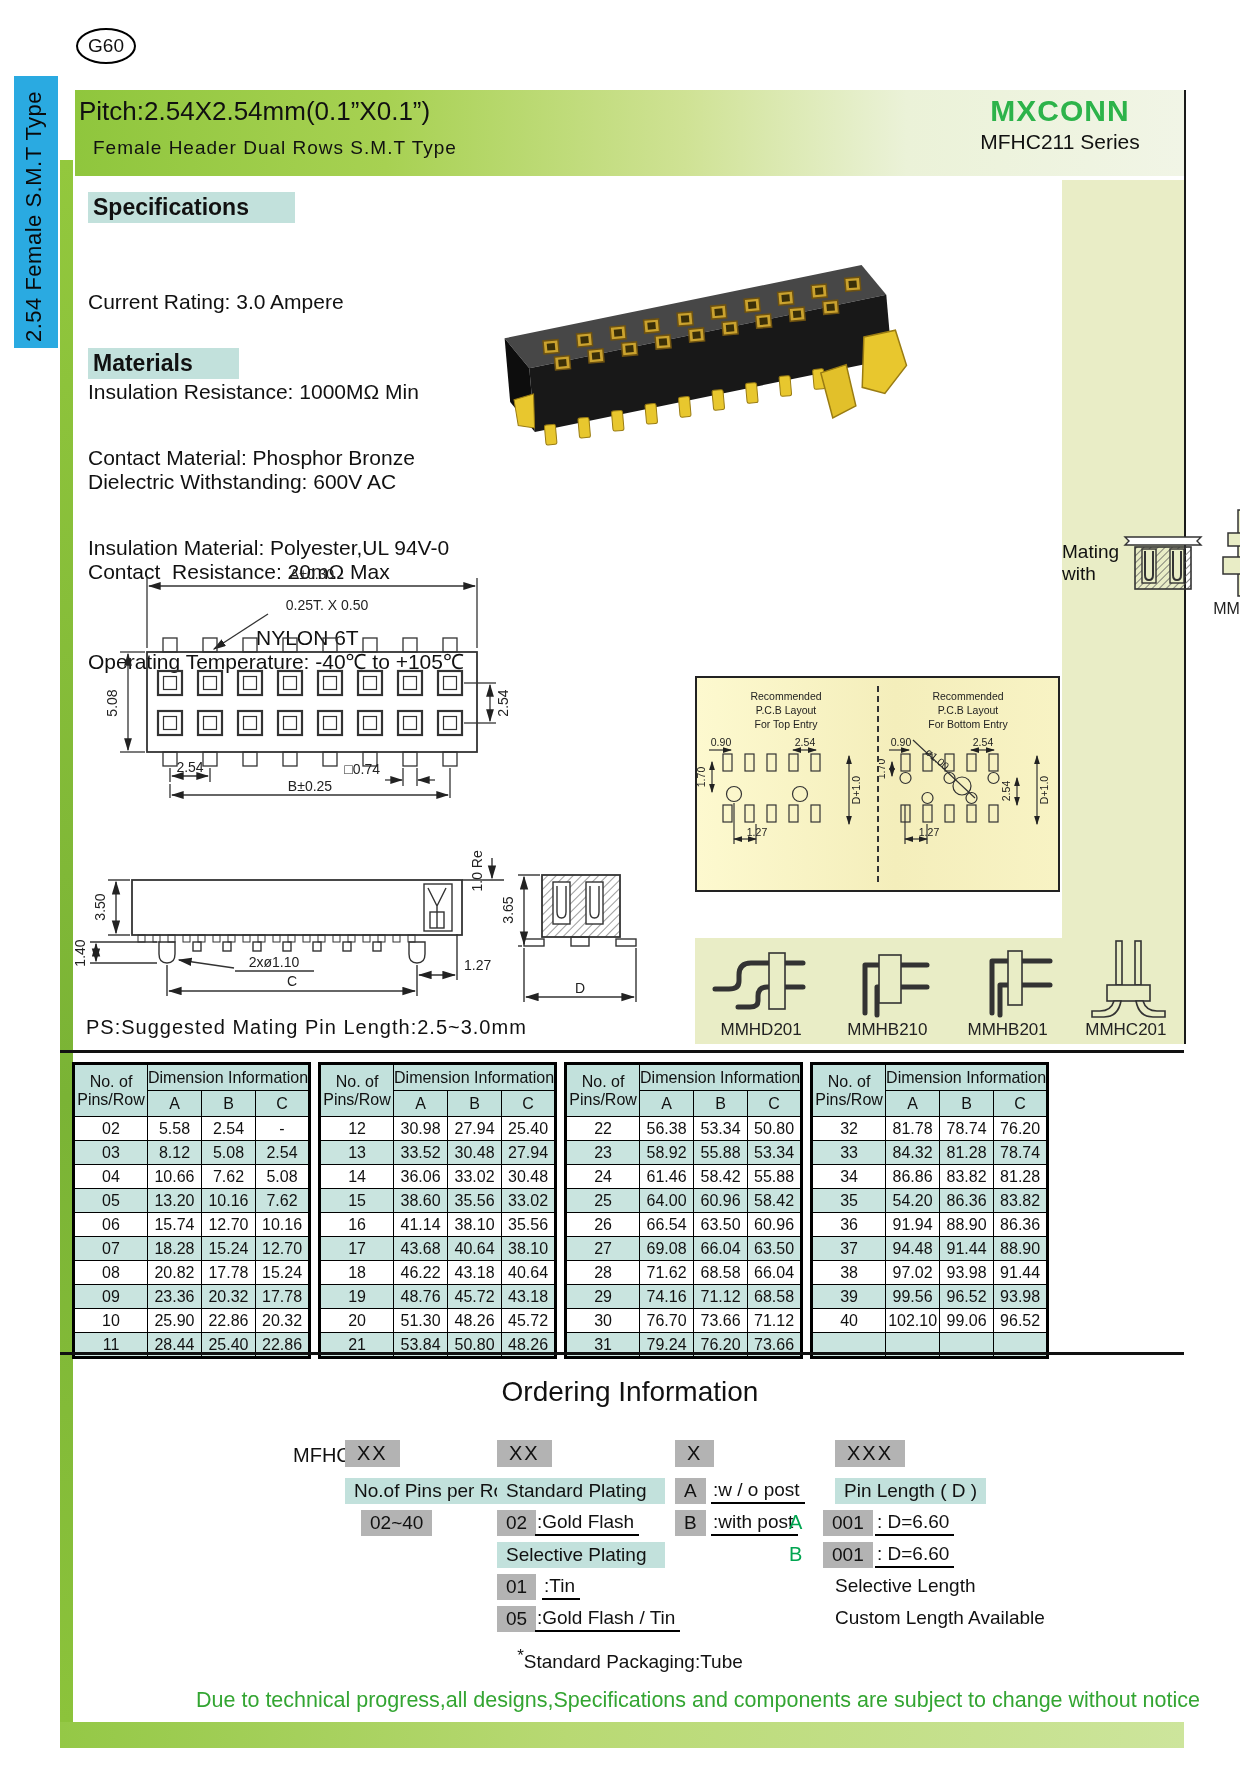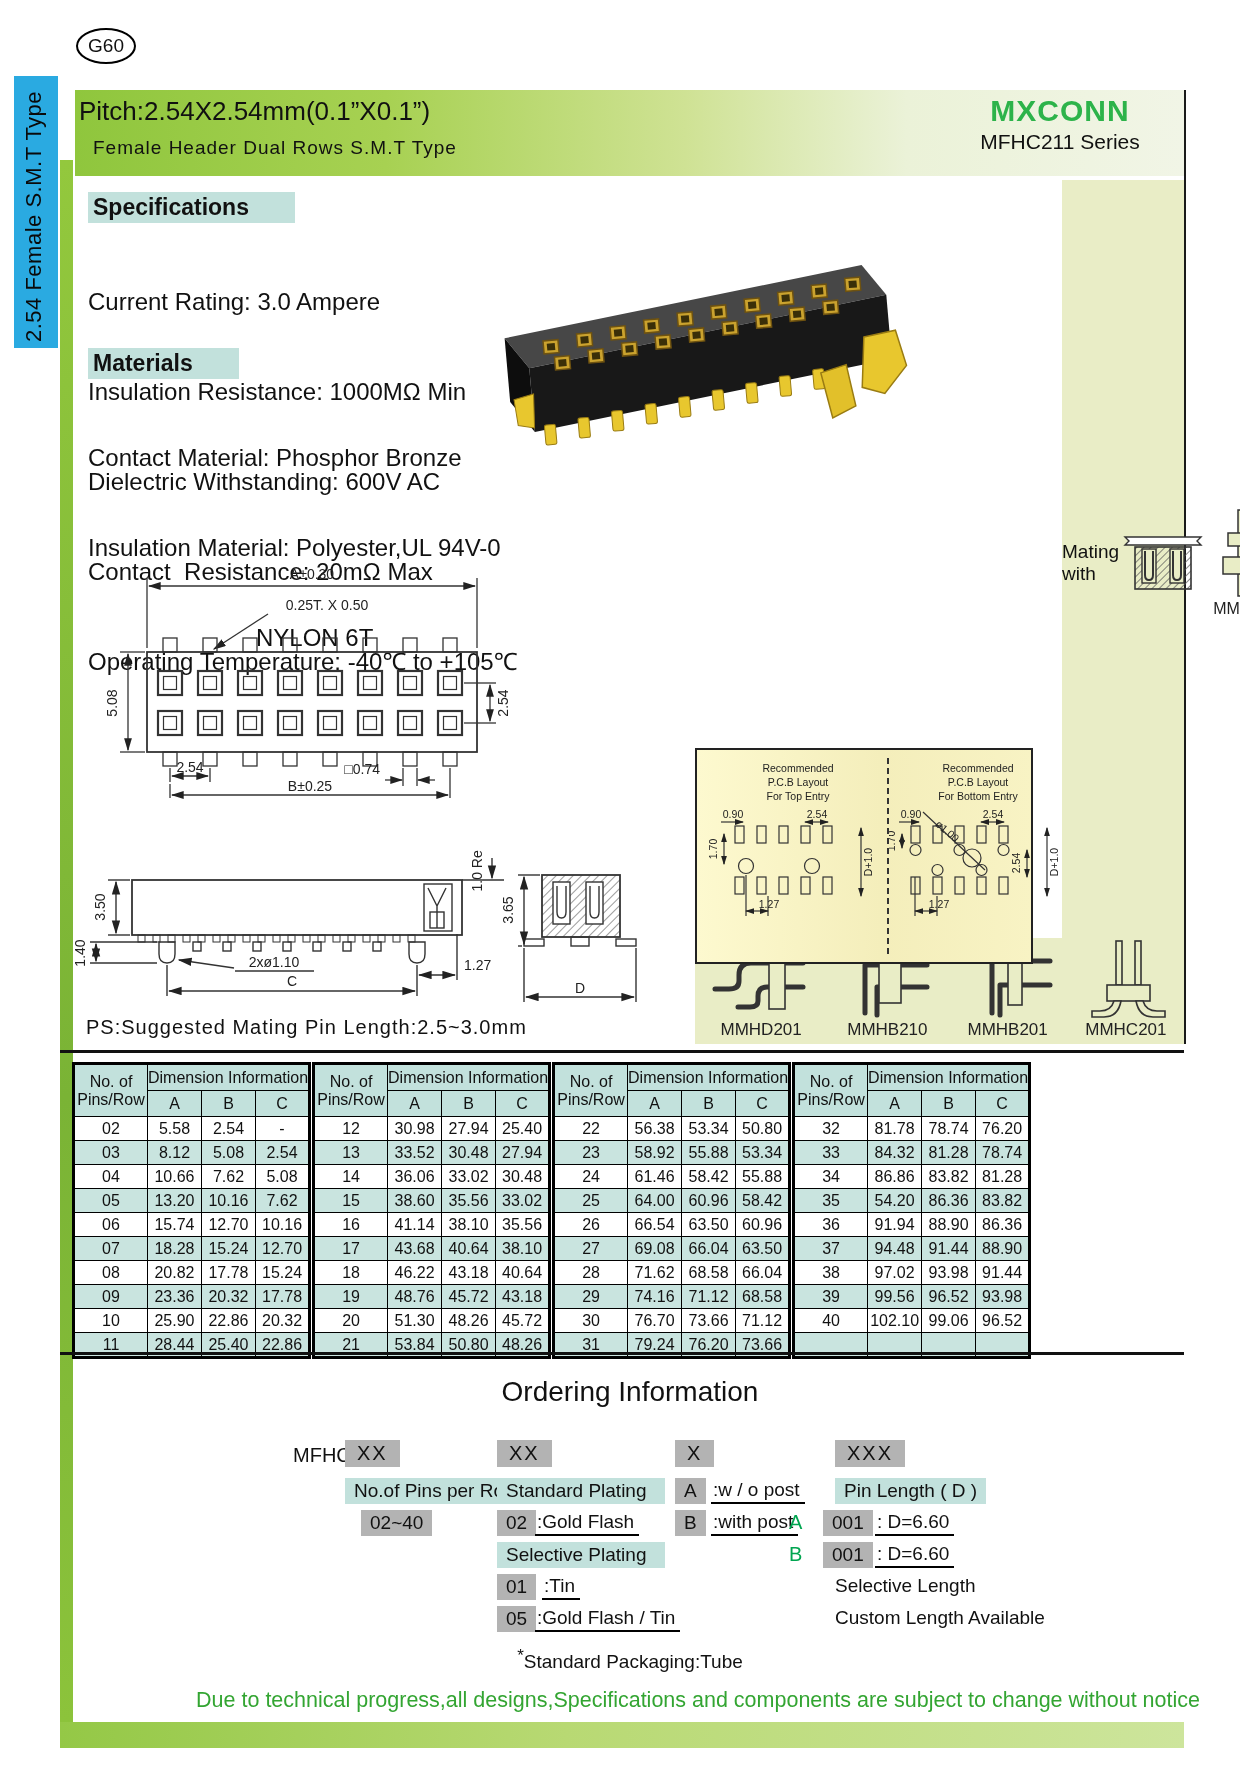--- a/index.html
+++ b/index.html
@@ -27,48 +27,48 @@
      background:linear-gradient(90deg,#8fc63d 0%,#a7d152 28%,#cfe294 55%,#ebf2d8 75%,#f1f5e6 100%);}
   #header .t1{position:absolute;left:4px;top:6px;font-size:26px;font-weight:500;}
   #header .t2{position:absolute;left:18px;top:47px;font-size:19px;font-weight:500;letter-spacing:1px;}
   #brandbox{position:absolute;left:870px;top:4px;width:230px;text-align:center;}
   #brandbox .brand{font-size:30px;font-weight:bold;color:#2db34a;letter-spacing:1px;}
   #brandbox .series{font-size:21px;color:#111;margin-top:2px;}
 
   
   .sec-head{display:inline-block;background:#c2e1dc;padding:2px 46px 2px 5px;
             font-size:23px;font-weight:bold;}
-  .sec-lines{font-size:24px;line-height:30px;margin-top:4px;white-space:pre;}
+  .sec-lines{font-size:21px;line-height:30px;margin-top:4px;white-space:pre;}
   #specs{left:88px;top:192px;}
   #materials{left:88px;top:348px;}
   #materials .indent{margin-left:168px;}
 
   
   #sidebar{left:1062px;top:180px;width:122px;height:760px;background:#e9edc6;
            display:flex;flex-direction:row;align-items:center;}
   #sidebar .mh{font-size:19px;margin:8px 0 2px 0;}
   .mat-item{display:flex;flex-direction:column;align-items:center;margin-top:4px;}
   .mat-label{font-size:16px;color:#222;margin-top:1px;}
   #strip{left:695px;top:938px;width:489px;height:106px;background:#e9edc6;
          display:flex;justify-content:space-around;align-items:flex-end;padding-bottom:4px;box-sizing:border-box;}
   #strip .mat-label{font-size:17px;}
 
   
-  #pcbbox{left:695px;top:748px;width:338px;height:216px;border:2px solid #222;box-sizing:border-box;
-          background:linear-gradient(90deg,#fdf9cf,#f4eebb 55%,#f8f3c4);display:flex;padding-left:12px;}
+  #pcbbox{left:695px;top:676px;width:365px;height:216px;border:2px solid #222;box-sizing:border-box;
+          background:linear-gradient(90deg,#fdf9cf,#f4eebb 55%,#f8f3c4);display:flex;}
   #pcbbox .half{flex:1;position:relative;}
   #pcbbox .divider{width:0;border-left:2px dashed #333;margin:8px 0;}
 
   
   .drawtext{font-size:14px;fill:#222;font-family:"Liberation Sans",sans-serif;}
   .pcbtext{font-size:10.5px;fill:#222;font-family:"Liberation Sans",sans-serif;}
   #psnote{left:86px;top:1016px;font-size:20px;letter-spacing:1px;}
 
   
-  #tables{left:72px;top:1062px;width:972px;display:flex;gap:1px;}
+  #tables{left:72px;top:1062px;width:972px;display:flex;gap:7px;}
   table.dim{border-collapse:collapse;table-layout:fixed;width:236px;border:3px solid #000;}
   table.dim th,table.dim td{border:1.8px solid #000;text-align:center;font-size:16px;
         font-weight:normal;padding:0;height:23px;overflow:hidden;white-space:nowrap;}
   table.dim thead th{background:#c2e1dc;height:25px;}
   table.dim thead th.pins{line-height:1.12;}
   table.dim tbody tr:nth-child(even) td{background:#c9e4df;}
 
   
   #ordering{left:75px;top:1358px;width:1110px;height:292px;}
   #ordering .title{position:absolute;left:0;top:18px;width:100%;text-align:center;font-size:28px;}

